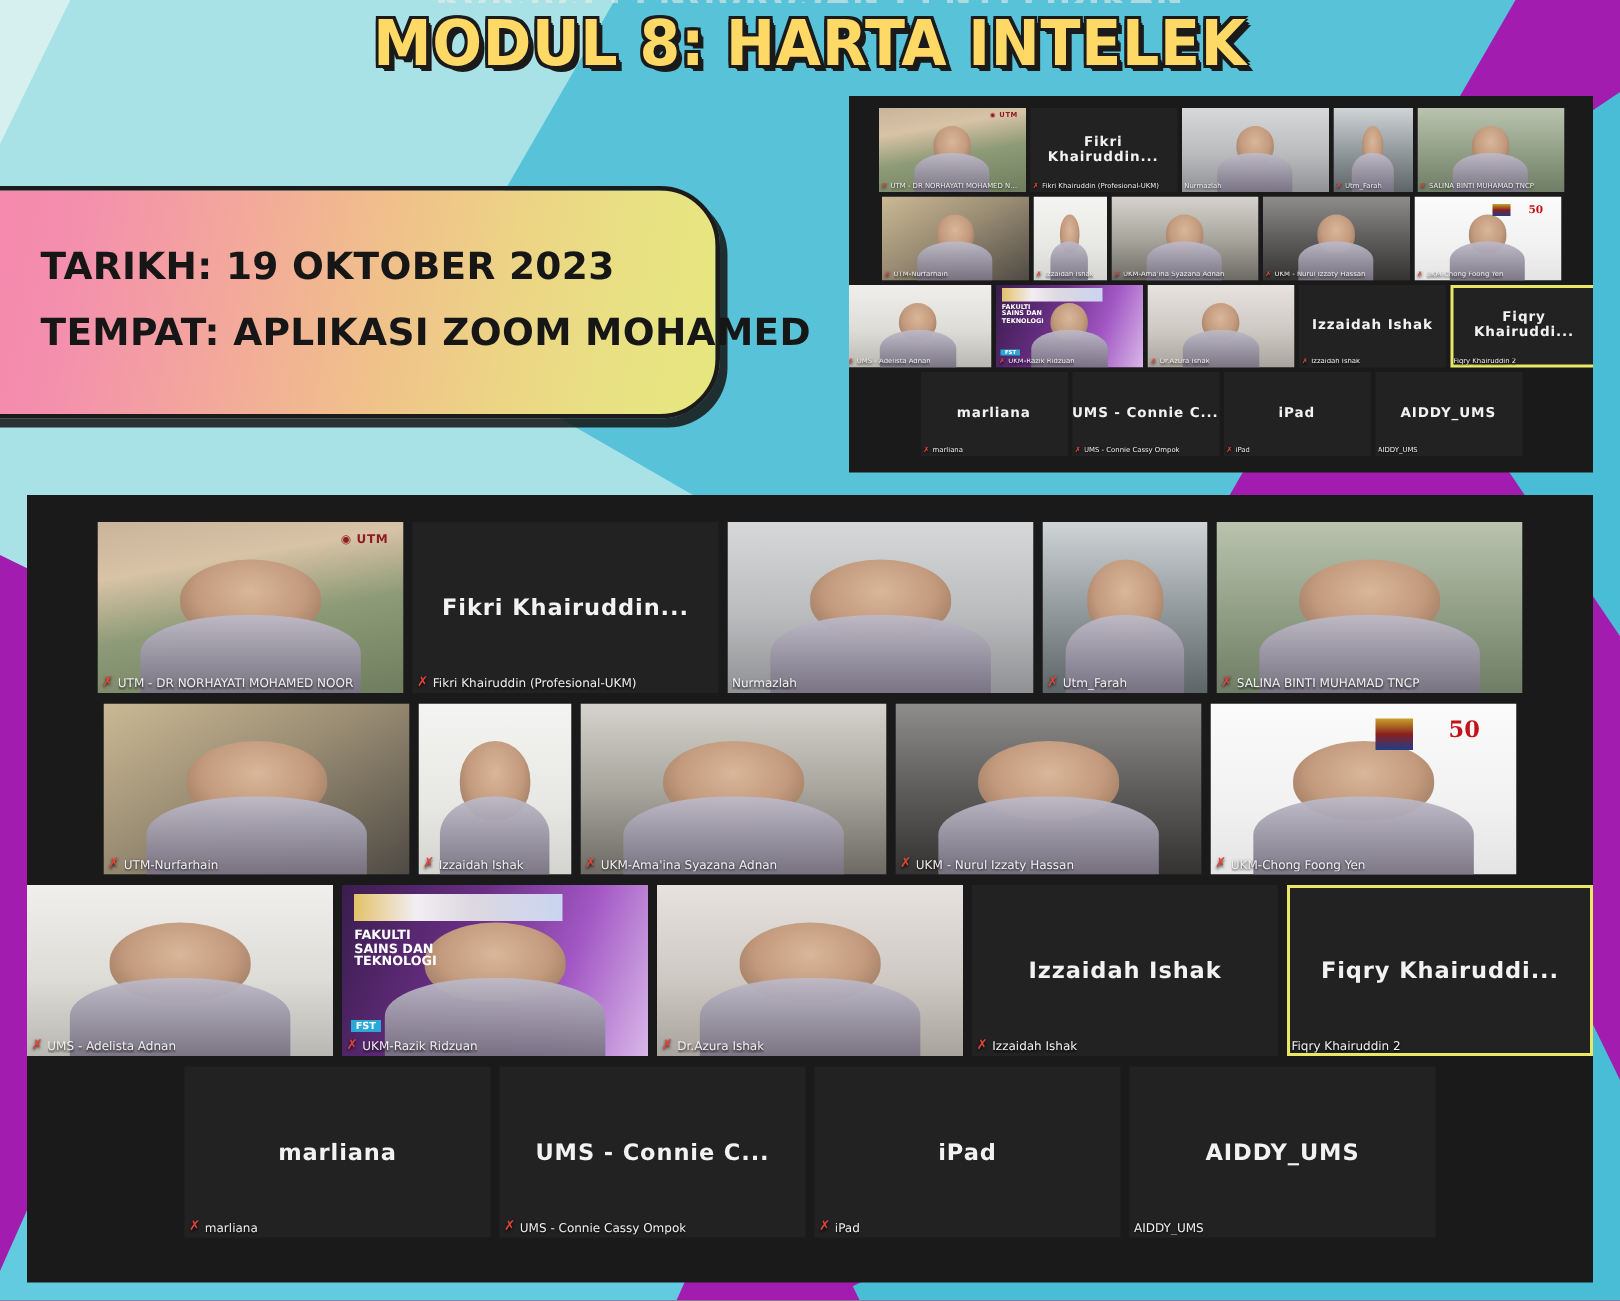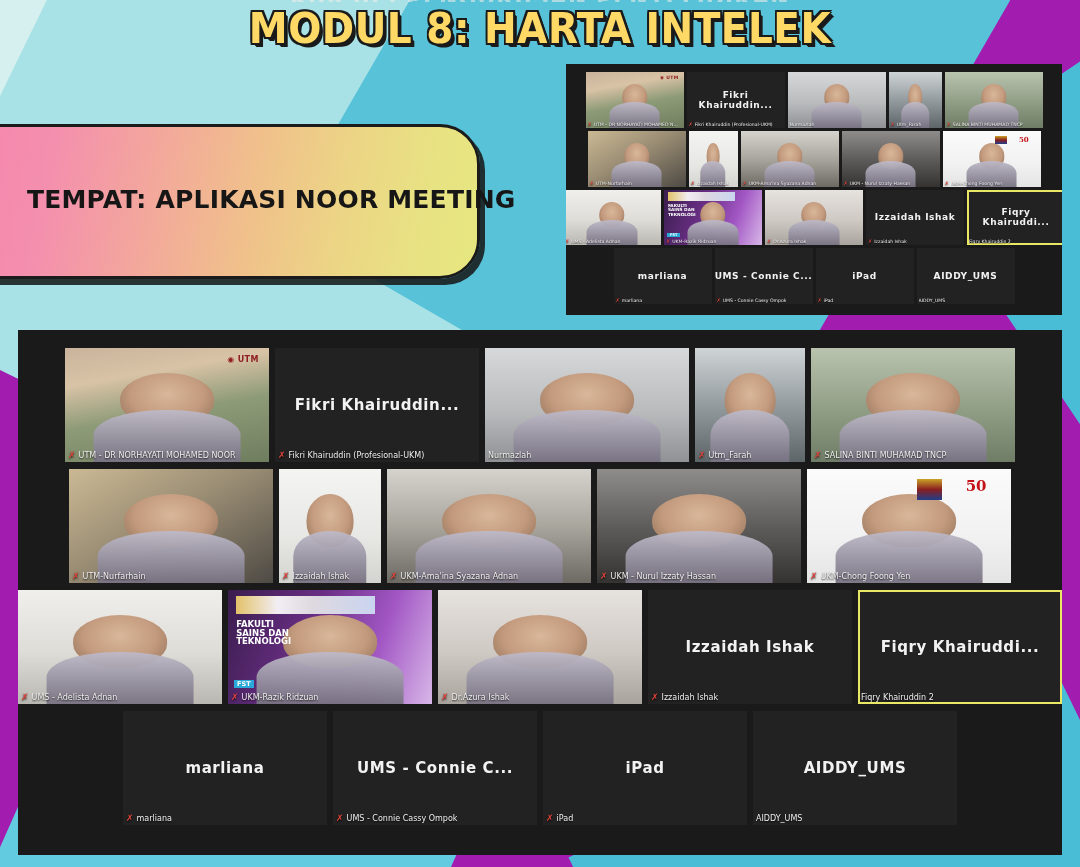--- a/index.html
+++ b/index.html
@@ -251,21 +251,22 @@
   <div class="bg-facet facet-c"></div>
   <div class="bg-facet facet-d"></div>
   <div class="bg-facet facet-e"></div>
   <div class="bg-facet facet-f"></div>
 
   <div class="top-cut">KURSUS PENGURUSAN PENYELIDIKAN</div>
 
   <h1 class="poster-title">MODUL 8: HARTA INTELEK</h1>
 
   <div class="info-card">
-    <div class="info-line">TEMPAT: APLIKASI NOOR MEETING</div>
+    <div class="info-line">TARIKH: 19 OKTOBER 2023</div>
+    <div class="info-line">TEMPAT: APLIKASI ZOOM MOHAMED</div>
   </div>
 
   <div class="zoom-window small">
     <div class="grid-rows">
         <div class="grid-row">
           <div class="tile" style="width: 98px;">
             <div class="tile-video">
               <div class="scene bg-campus">
                 <div class="person-head" style="width: 26%; height: 46%; left: 50%; top: 22%; transform: translateX(-50%); background: radial-gradient(at 50% 40%, rgb(217, 183, 154) 0%, rgb(195, 154, 125) 55%, rgb(141, 110, 87) 100%);"></div>
                 <div class="person-body" style="width: 52%; height: 46%; left: 50%; bottom: 0px; transform: translateX(-50%); background: linear-gradient(rgba(190, 186, 200, 0.95), rgba(120, 114, 130, 0.95));"></div>

